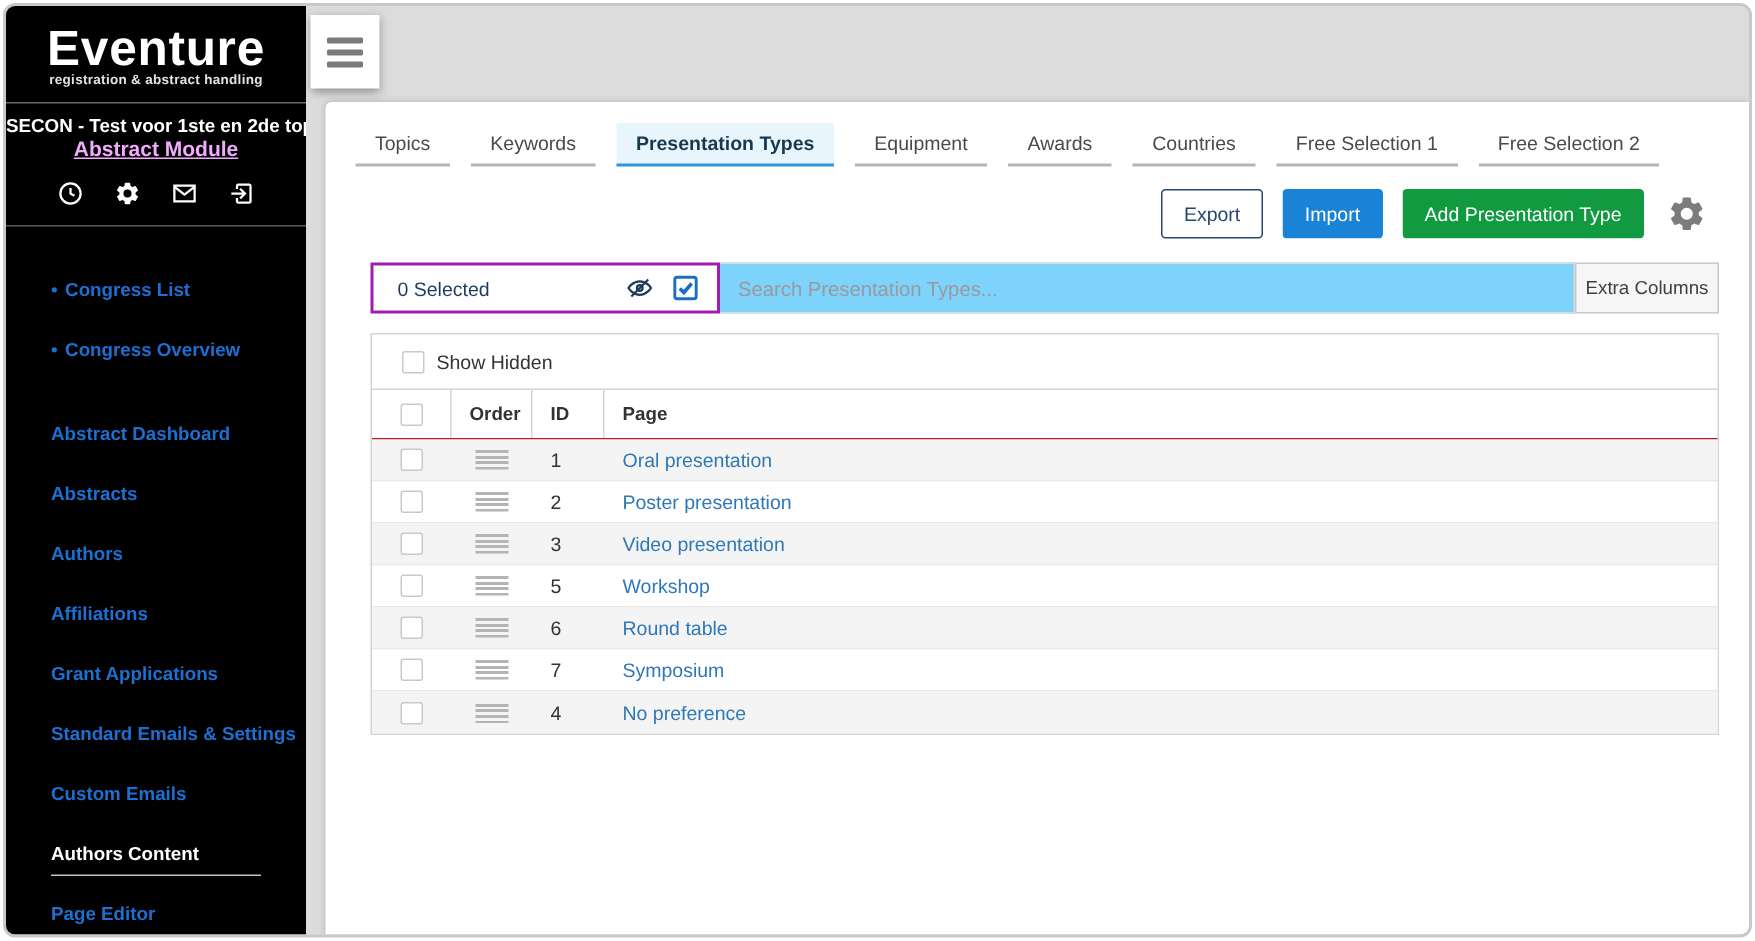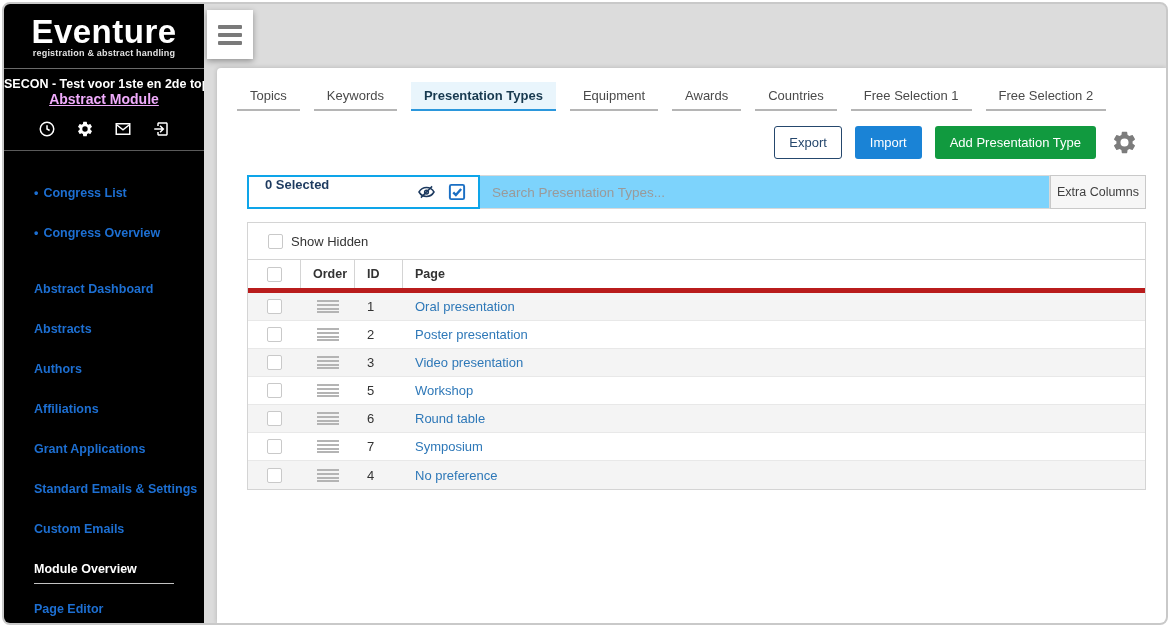--- a/index.html
+++ b/index.html
@@ -40,35 +40,35 @@
   .actions { display:flex; justify-content:flex-end; align-items:center; gap:13px; margin-top:15px; padding-right:28px; }
   .btn { height:33px; padding:0 14px; font-size:13px; border-radius:3px; border:1px solid transparent; display:flex; align-items:center; cursor:pointer; font-family:inherit; }
   .btn-export { background:#fff; border-color:#25476d; color:#25476d; }
   .btn-import { background:#1a83d6; color:#fff; }
   .btn-add { background:#119a3f; color:#fff; }
   .gear-btn { width:27px; height:27px; cursor:pointer; margin-left:2px; }
   .gear-btn svg { width:27px; height:27px; fill:#7c7c7c; display:block; }
 
   
   .toolbar { display:flex; margin:16px 20px 0 30px; height:34px; }
-  .selected-box { width:233px; border:2px solid #0ea5e9; display:flex; padding:0 12px 0 16px; background:#fff; cursor:pointer;font-weight:bold; }
+  .selected-box { width:233px; border:2px solid #a21caf; display:flex; align-items:center; padding:0 12px 0 16px; background:#fff; cursor:pointer; }
   .selected-label { font-size:13px; color:#1d3a5f; }
   .sel-icons { margin-left:auto; display:flex; align-items:center; gap:11px; }
   .sel-icons svg { display:block; cursor:pointer; }
   .search-wrap { flex:1; border:1px solid #d9d9d9; border-left:none; display:flex; align-items:center; background:#7dd3fc; }
   .search-input { width:100%; height:100%; border:none; outline:none; font-size:13.5px; color:#444; padding:0 12px; font-family:inherit; background:transparent; }
   .search-input::placeholder { color:#9a9a9a; opacity:1; }
   .extra-cols { width:96px; border:1px solid #c9c9c9; background:#f6f6f6; display:flex; align-items:center; justify-content:center; font-size:12.5px; color:#3f3f3f; cursor:pointer; }
 
   
   .table-box { margin:13px 20px 0 30px; border:1px solid #d4d4d4; background:#fff; }
   .show-hidden-row { height:37px; display:flex; align-items:center; padding-left:20px; gap:8px; border-bottom:1px solid #d4d4d4; }
   .cbx { width:15px; height:15px; border:1px solid #c9c9c9; border-radius:2px; background:#fff; cursor:pointer; flex:none; }
   .show-hidden-label { font-size:13px; color:#333; }
-  .thead { height:33px; display:flex; align-items:stretch; border-bottom:5px solid #b91c1c; font-size:12.5px; font-weight:bold; color:#333; }
+  .thead { height:33px; display:flex; align-items:stretch; border-bottom:1px solid #b91c1c; font-size:12.5px; font-weight:bold; color:#333; }
   .th { display:flex; align-items:center; border-right:1px solid #d4d4d4; }
   .th.c1 { width:53px; justify-content:center; }
   .th.c2 { width:54px; padding-left:12px; }
   .th.c3 { width:48px; padding-left:12px; }
   .th.c4 { flex:1; padding-left:12px; border-right:none; }
   .trow { height:28px; display:flex; align-items:center; border-bottom:1px solid #e8e8e8; background:#fff; }
   .trow:last-child { border-bottom:none; }
   .trow.alt { background:#f4f4f4; }
   .td.c1 { width:53px; display:flex; justify-content:center; }
   .td.c2 { width:54px; display:flex; justify-content:center; }
@@ -140,21 +140,21 @@
       <div class="side-item">
           <span>Grant Applications</span>
         </div>
       <div class="side-item">
           <span>Standard Emails &amp; Settings</span>
         </div>
       <div class="side-item">
           <span>Custom Emails</span>
         </div>
       <div class="side-item active">
-          <span>Module Overview</span>
+          <span>Authors Content</span>
         </div>
       <div class="active-underline"></div>
       <div class="side-item bottom">
           <span>Page Editor</span>
         </div>
     </div>
   </div>
 
   <div class="main">
     <div class="hamburger">

